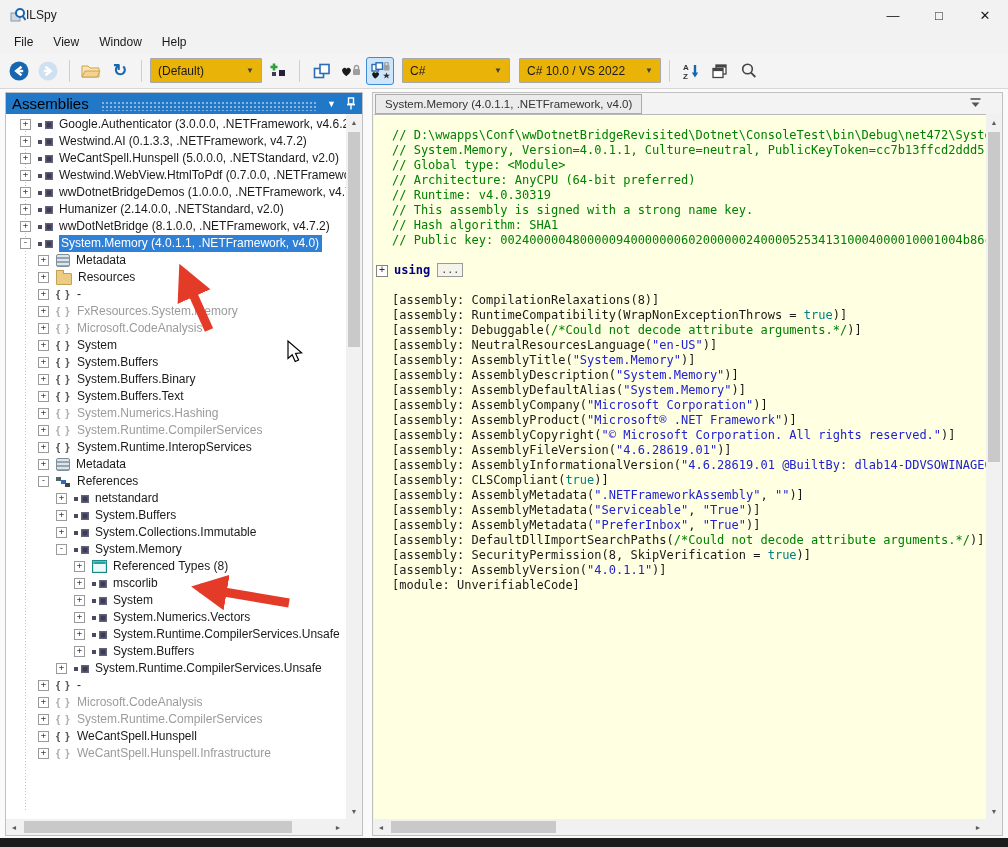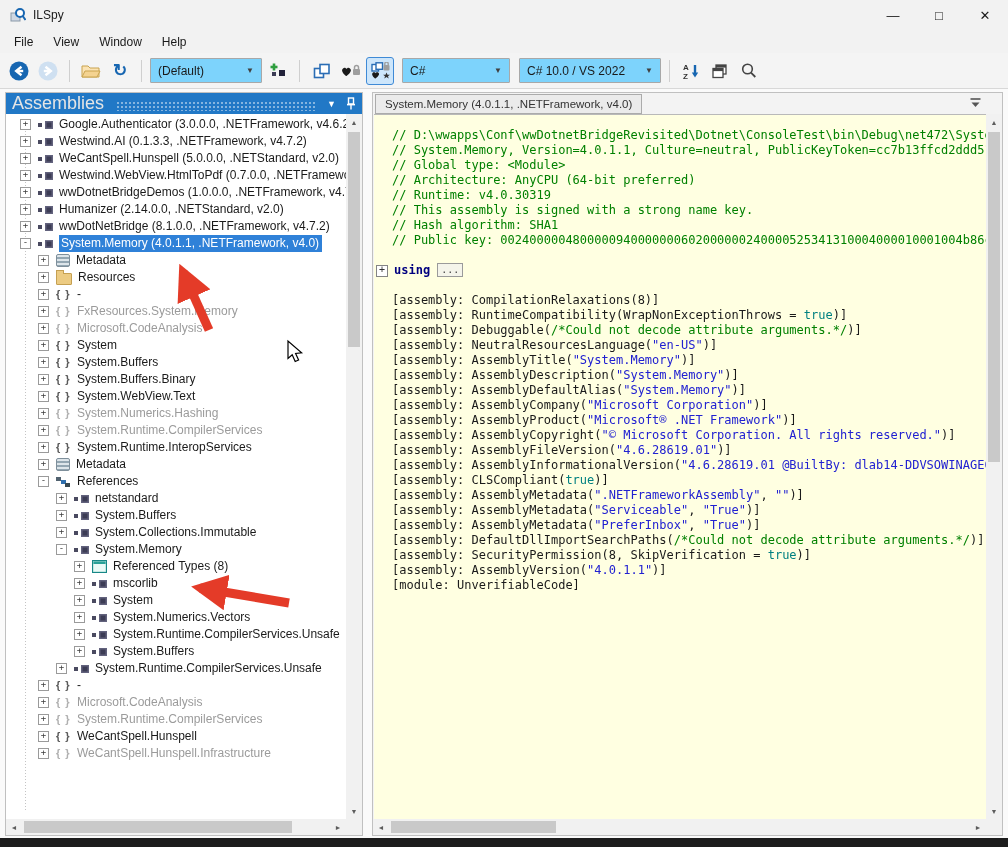--- a/index.html
+++ b/index.html
@@ -1,37 +1,37 @@
 <!DOCTYPE html>
 <html><head>
 <meta charset="utf-8">
 <style>
   html,body{margin:0;padding:0}
   body{width:1008px;height:847px;position:relative;font-family:"Liberation Sans",sans-serif;background:#f2f2f2;overflow:hidden}
   
   .titlebar{position:absolute;top:0;left:0;right:0;height:30px;background:#f2f2f2;display:flex;align-items:center;padding-left:10px}
-  .title-text{font-size:12px;color:#1a1a1a;margin-left:7px}
+  .title-text{font-size:12px;color:#1a1a1a;}
   .win-controls{position:absolute;right:0;top:0;height:30px;display:flex}
   .win-btn{width:46px;height:30px;display:flex;align-items:center;justify-content:center;font-size:13px;color:#1a1a1a}
   .menubar{position:absolute;top:30px;left:0;right:0;height:23px;background:#f2f2f2;display:flex;align-items:center;padding-left:4px}
   .menu-item{padding:3px 10px;font-size:12px;color:#1a1a1a}
   .toolbar{position:absolute;top:53px;left:0;right:0;height:35px;background:#f4f4f4;border-bottom:1px solid #d8d8d8;display:flex;align-items:center;padding-left:6px;gap:3px}
   .tb-btn{height:26px;min-width:26px;display:flex;align-items:center;justify-content:center;border-radius:3px}
   .tb-btn.selected{background:#cde6fb;border:1px solid #3f8ad6}
   .tb-sep{width:1px;height:22px;background:#cfcfcf;margin:0 5px}
-  .combo{height:23px;background:#7dd3fc;border:1px solid #a8a8a8;display:flex;align-items:center;justify-content:space-between;font-size:12px;color:#1a1a1a;padding:0 7px;border-radius:1px}
+  .combo{height:23px;background:#eab308;border:1px solid #a8a8a8;display:flex;align-items:center;justify-content:space-between;font-size:12px;color:#1a1a1a;padding:0 7px;border-radius:1px}
   .combo .arrow{color:#404040;font-size:8px;margin-left:10px}
   .refresh-glyph{color:#1766b1;font-size:17px;font-weight:bold;line-height:1}
   
   .workspace{position:absolute;top:89px;left:0;right:0;bottom:9px;background:#fafafa}
   .bottom-strip{position:absolute;left:0;right:0;bottom:0;height:9px;background:#1c1c1c}
   
   .assemblies-panel{position:absolute;left:5px;top:92px;width:358px;height:744px;background:#fff;border:1px solid #c0c0c0;box-sizing:border-box}
   .panel-header{position:absolute;top:0;left:0;right:0;height:21px;background:#2178c6;display:flex;align-items:center;padding:0 6px;box-sizing:border-box}
-  .panel-title{color:#e5e5e5;font-size:18px;white-space:nowrap}
+  .panel-title{color:#000000;font-size:15px;white-space:nowrap}
   .dots{flex:1;height:10px;margin:4px 10px 0 12px;background-image:radial-gradient(rgba(255,255,255,.45) .8px,transparent .9px);background-size:4px 4px}
   .hdr-arrow{color:#fff;font-size:9px;margin-right:10px}
   .tree{position:absolute;top:21px;left:0;right:16px;bottom:16px;overflow:hidden;padding-top:2px}
   .guide{position:absolute;left:19px;top:8px;height:690px;width:1px;background-image:repeating-linear-gradient(#c4c4c4 0 1px,transparent 1px 3px)}
   .trow{height:17px;line-height:17px;white-space:nowrap;font-size:12px;color:#1a1a1a;position:relative}
   .trow .lbl{vertical-align:middle}
   .trow.gray .lbl{color:#9b9b9b}
   .trow.gray .ns-glyph{color:#b0b0b0}
   .trow.blue .lbl{color:#3c63c6}
   .sel-hl{background:#2f81d8;color:#fff;padding:1px 3px 2px 2px}
@@ -215,21 +215,21 @@
       <div class="trow" style="padding-left: 14px;"><span class="exp">+</span><span class="ti ti-asm"></span><span class="lbl">wwDotNetBridge (8.1.0.0, .NETFramework, v4.7.2)</span></div>
       <div class="trow" style="padding-left: 14px;"><span class="exp">-</span><span class="ti ti-asm"></span><span class="lbl sel-hl">System.Memory (4.0.1.1, .NETFramework, v4.0)</span></div>
       <div class="trow" style="padding-left: 32px;"><span class="exp">+</span><span class="ti ti-meta"></span><span class="lbl">Metadata</span></div>
       <div class="trow" style="padding-left: 32px;"><span class="exp">+</span><span class="ti ti-res"></span><span class="lbl">Resources</span></div>
       <div class="trow" style="padding-left: 32px;"><span class="exp">+</span><span class="ns-glyph">{ }</span><span class="lbl">-</span></div>
       <div class="trow gray" style="padding-left: 32px;"><span class="exp">+</span><span class="ns-glyph">{ }</span><span class="lbl">FxResources.System.Memory</span></div>
       <div class="trow gray" style="padding-left: 32px;"><span class="exp">+</span><span class="ns-glyph">{ }</span><span class="lbl">Microsoft.CodeAnalysis</span></div>
       <div class="trow" style="padding-left: 32px;"><span class="exp">+</span><span class="ns-glyph">{ }</span><span class="lbl">System</span></div>
       <div class="trow" style="padding-left: 32px;"><span class="exp">+</span><span class="ns-glyph">{ }</span><span class="lbl">System.Buffers</span></div>
       <div class="trow" style="padding-left: 32px;"><span class="exp">+</span><span class="ns-glyph">{ }</span><span class="lbl">System.Buffers.Binary</span></div>
-      <div class="trow" style="padding-left: 32px;"><span class="exp">+</span><span class="ns-glyph">{ }</span><span class="lbl">System.WebView.Text</span></div>
+      <div class="trow" style="padding-left: 32px;"><span class="exp">+</span><span class="ns-glyph">{ }</span><span class="lbl">System.Buffers.Text</span></div>
       <div class="trow gray" style="padding-left: 32px;"><span class="exp">+</span><span class="ns-glyph">{ }</span><span class="lbl">System.Numerics.Hashing</span></div>
       <div class="trow gray" style="padding-left: 32px;"><span class="exp">+</span><span class="ns-glyph">{ }</span><span class="lbl">System.Runtime.CompilerServices</span></div>
       <div class="trow" style="padding-left: 32px;"><span class="exp">+</span><span class="ns-glyph">{ }</span><span class="lbl">System.Runtime.InteropServices</span></div>
       <div class="trow" style="padding-left: 32px;"><span class="exp">+</span><span class="ti ti-meta"></span><span class="lbl">Metadata</span></div>
       <div class="trow" style="padding-left: 32px;"><span class="exp">-</span><span class="ti ti-ref"></span><span class="lbl">References</span></div>
       <div class="trow" style="padding-left: 50px;"><span class="exp">+</span><span class="ti ti-asm"></span><span class="lbl">netstandard</span></div>
       <div class="trow" style="padding-left: 50px;"><span class="exp">+</span><span class="ti ti-asm"></span><span class="lbl">System.Buffers</span></div>
       <div class="trow" style="padding-left: 50px;"><span class="exp">+</span><span class="ti ti-asm"></span><span class="lbl">System.Collections.Immutable</span></div>
       <div class="trow" style="padding-left: 50px;"><span class="exp">-</span><span class="ti ti-asm"></span><span class="lbl">System.Memory</span></div>
       <div class="trow" style="padding-left: 68px;"><span class="exp">+</span><span class="ti ti-types"></span><span class="lbl">Referenced Types (8)</span></div>

